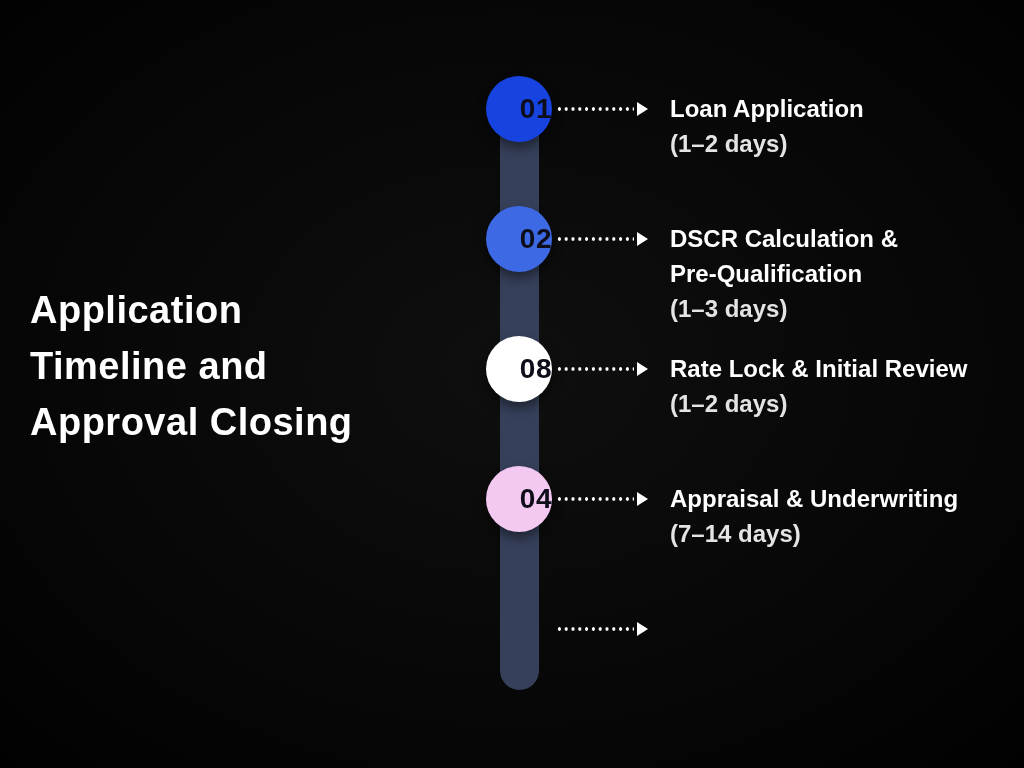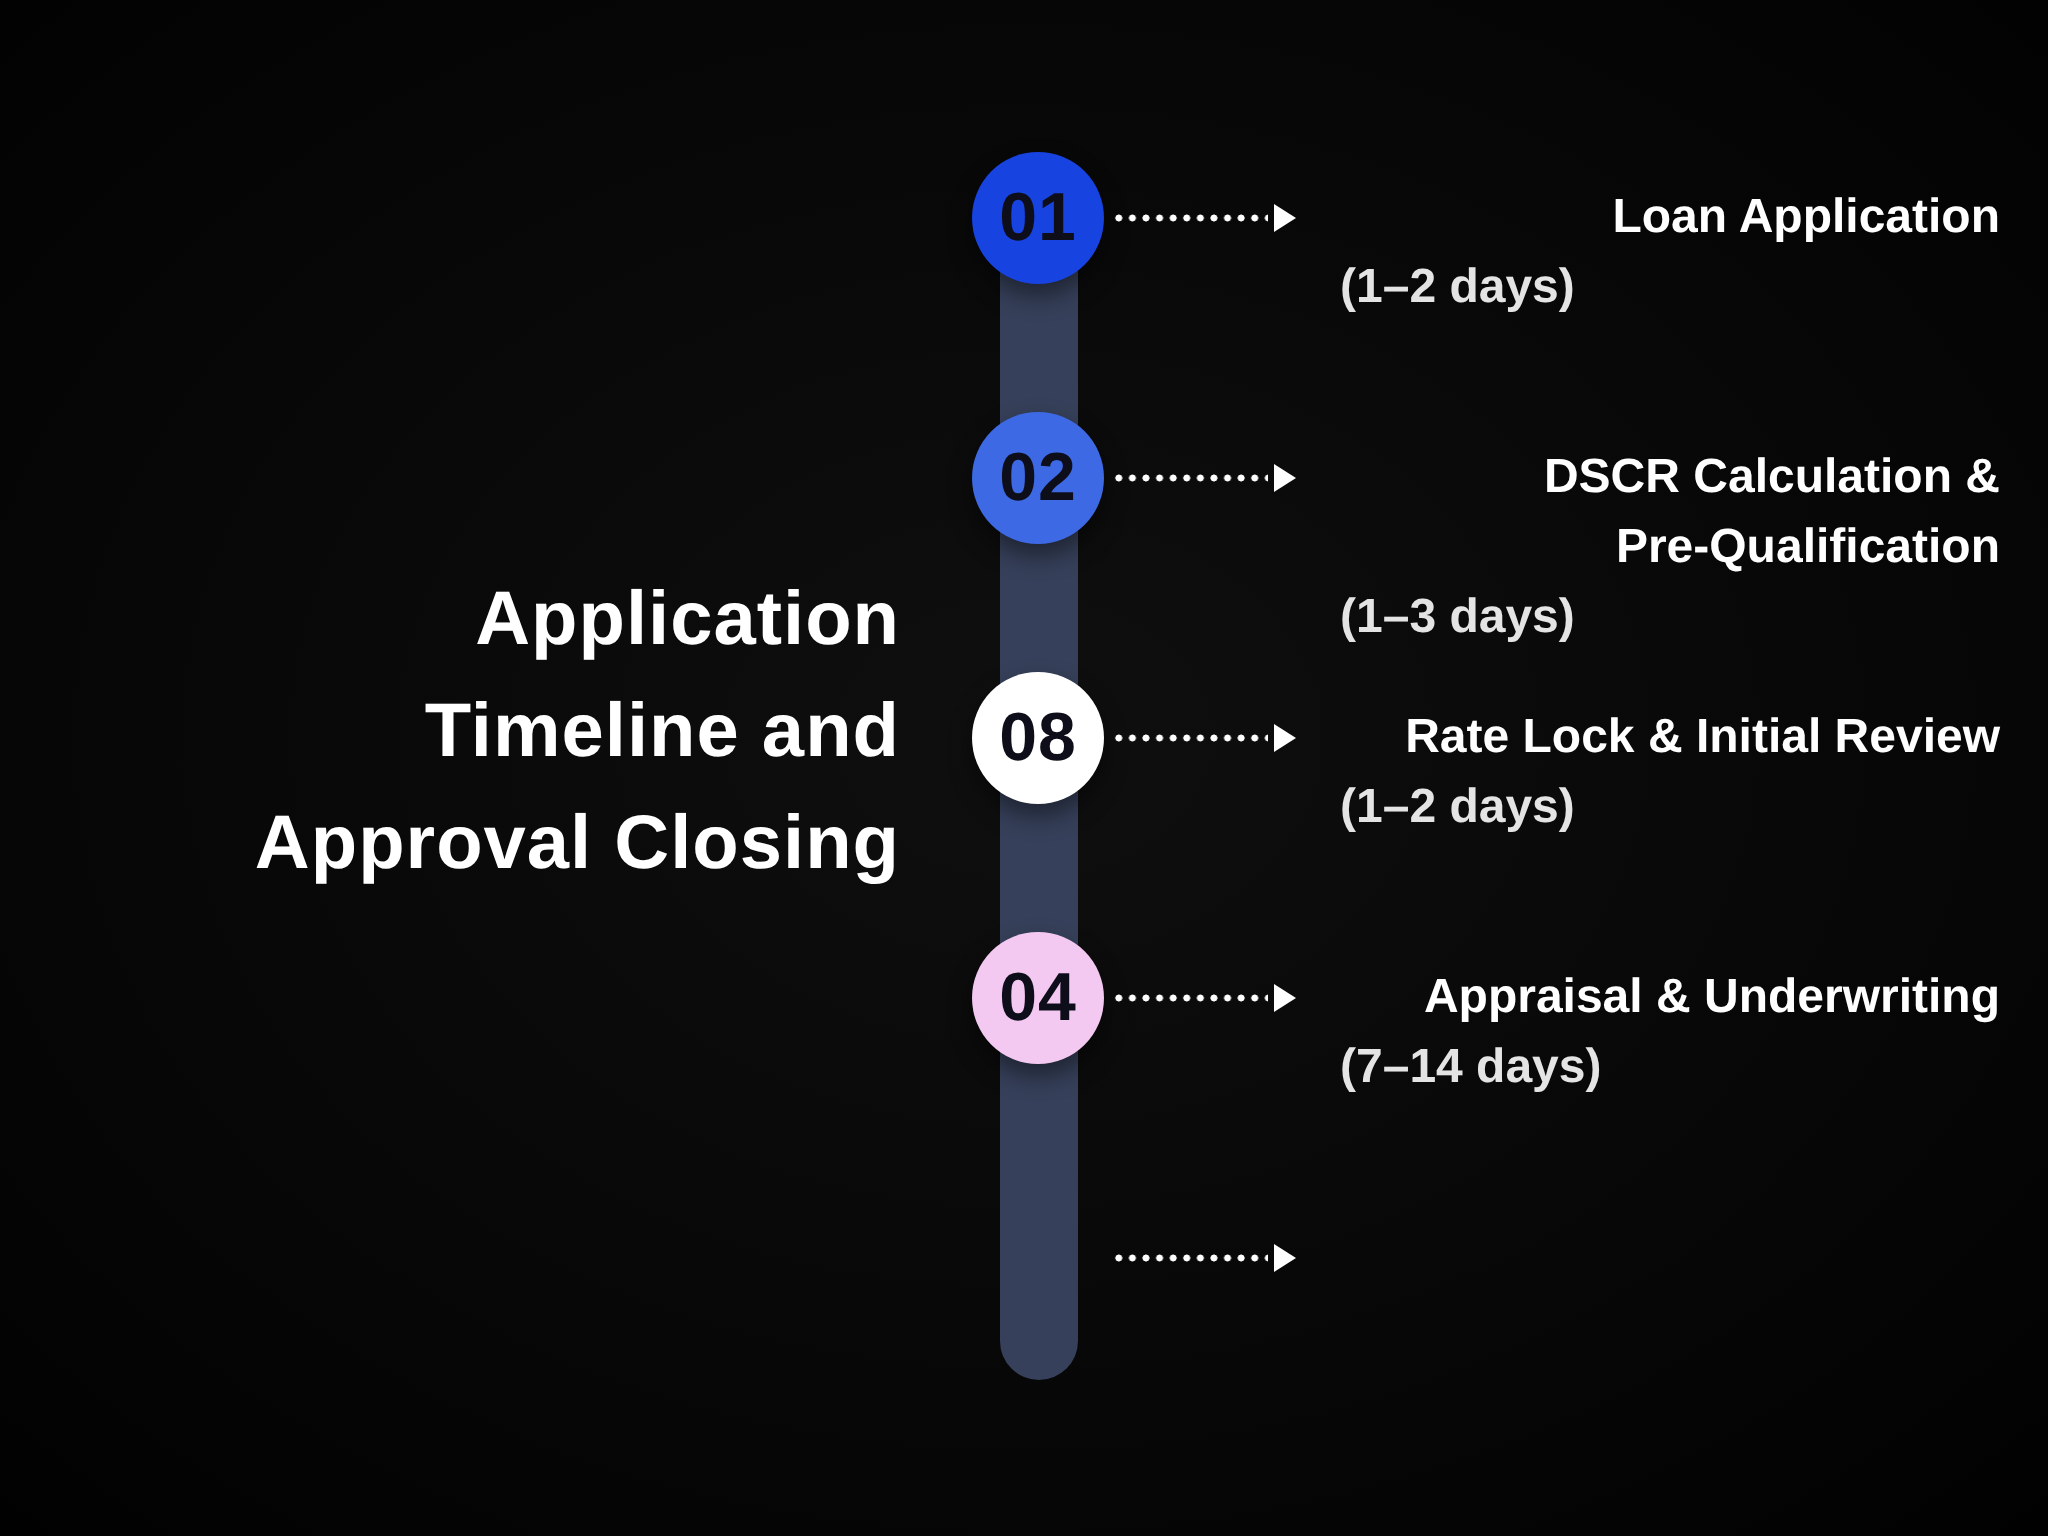--- a/index.html
+++ b/index.html
@@ -7,35 +7,35 @@
     position:relative;
     width:1024px;height:768px;
     overflow:hidden;
     background:radial-gradient(ellipse 75% 75% at 50% 48%, #0f0f10 0%, #030303 85%, #000 100%);
     font-family:"Liberation Sans","DejaVu Sans",sans-serif;
   }
 
   
   .title{
     position:absolute;left:30px;top:282px;width:420px;
-    text-align:right;color:#ffffff;
+    text-align:left;color:#ffffff;
     font-size:38px;font-weight:700;line-height:56px;letter-spacing:.5px;
   }
 
   
   .bar{
     position:absolute;left:500px;top:104px;
     width:39px;height:586px;border-radius:20px;
   }
 
   
   .circle{
     position:absolute;left:486px;width:66px;height:66px;border-radius:50%;
-    display:flex;align-items:center;justify-content:center;
-    font-size:34px;font-weight:700;color:#0e0e1a;letter-spacing:.5px;
+    display:flex;align-items:center;justify-content:flex-end;
+    font-size:28px;font-weight:700;color:#0e0e1a;letter-spacing:.5px;
     box-shadow:0 6px 12px rgba(0,0,0,.45);
   }
 
   
   .arrow{
     position:absolute;left:556px;height:16px;
     display:flex;align-items:center;
   }
   .dots{
     width:78px;height:4px;
@@ -47,21 +47,21 @@
     border-left:11px solid #ffffff;
     border-top:7px solid transparent;
     border-bottom:7px solid transparent;
   }
 
   
   .stepText{
     position:absolute;left:670px;width:330px;
     font-size:24px;line-height:35px;
   }
-  .stepText .label{font-weight:700;color:#ffffff;white-space:pre-line;text-align:right;}
+  .stepText .label{font-weight:700;color:#ffffff;white-space:pre-line;}
   .stepText .duration{font-weight:700;color:#e4e4e4;}
 </style>
 </head>
 <body>
 
 <div class="page">
 
   <div class="title">
     <div>Application</div>
     <div>Timeline and</div>

